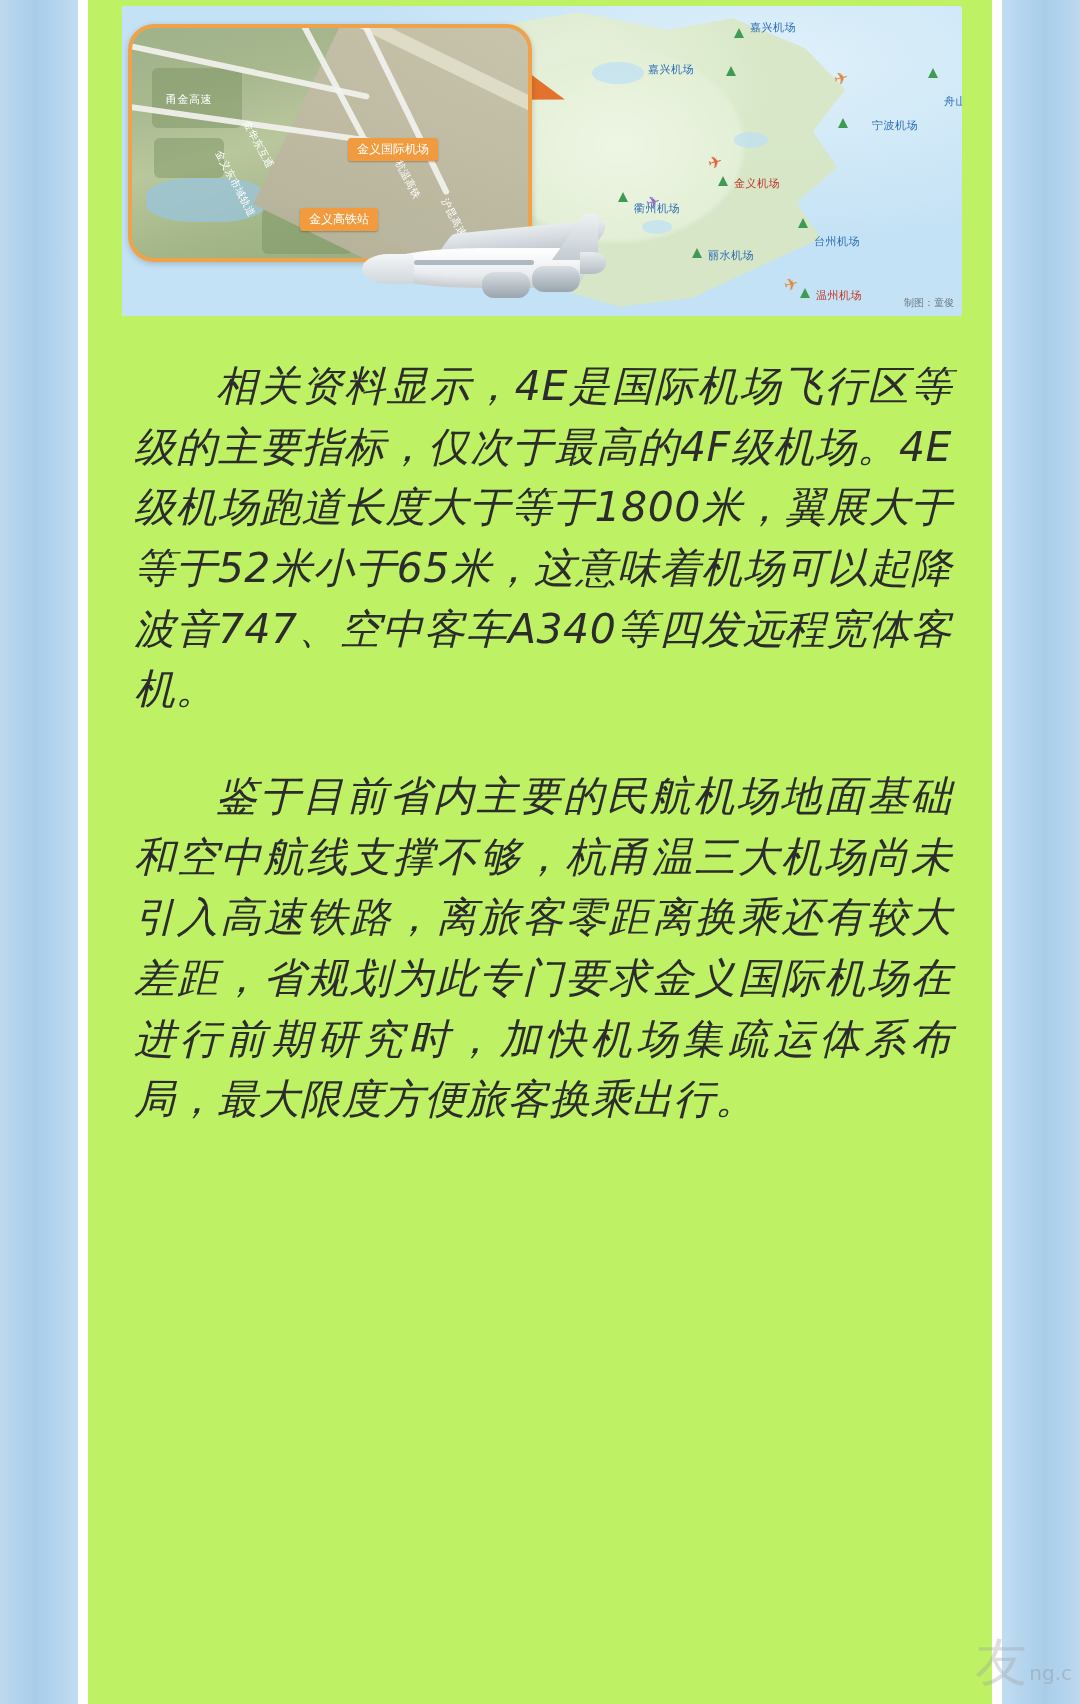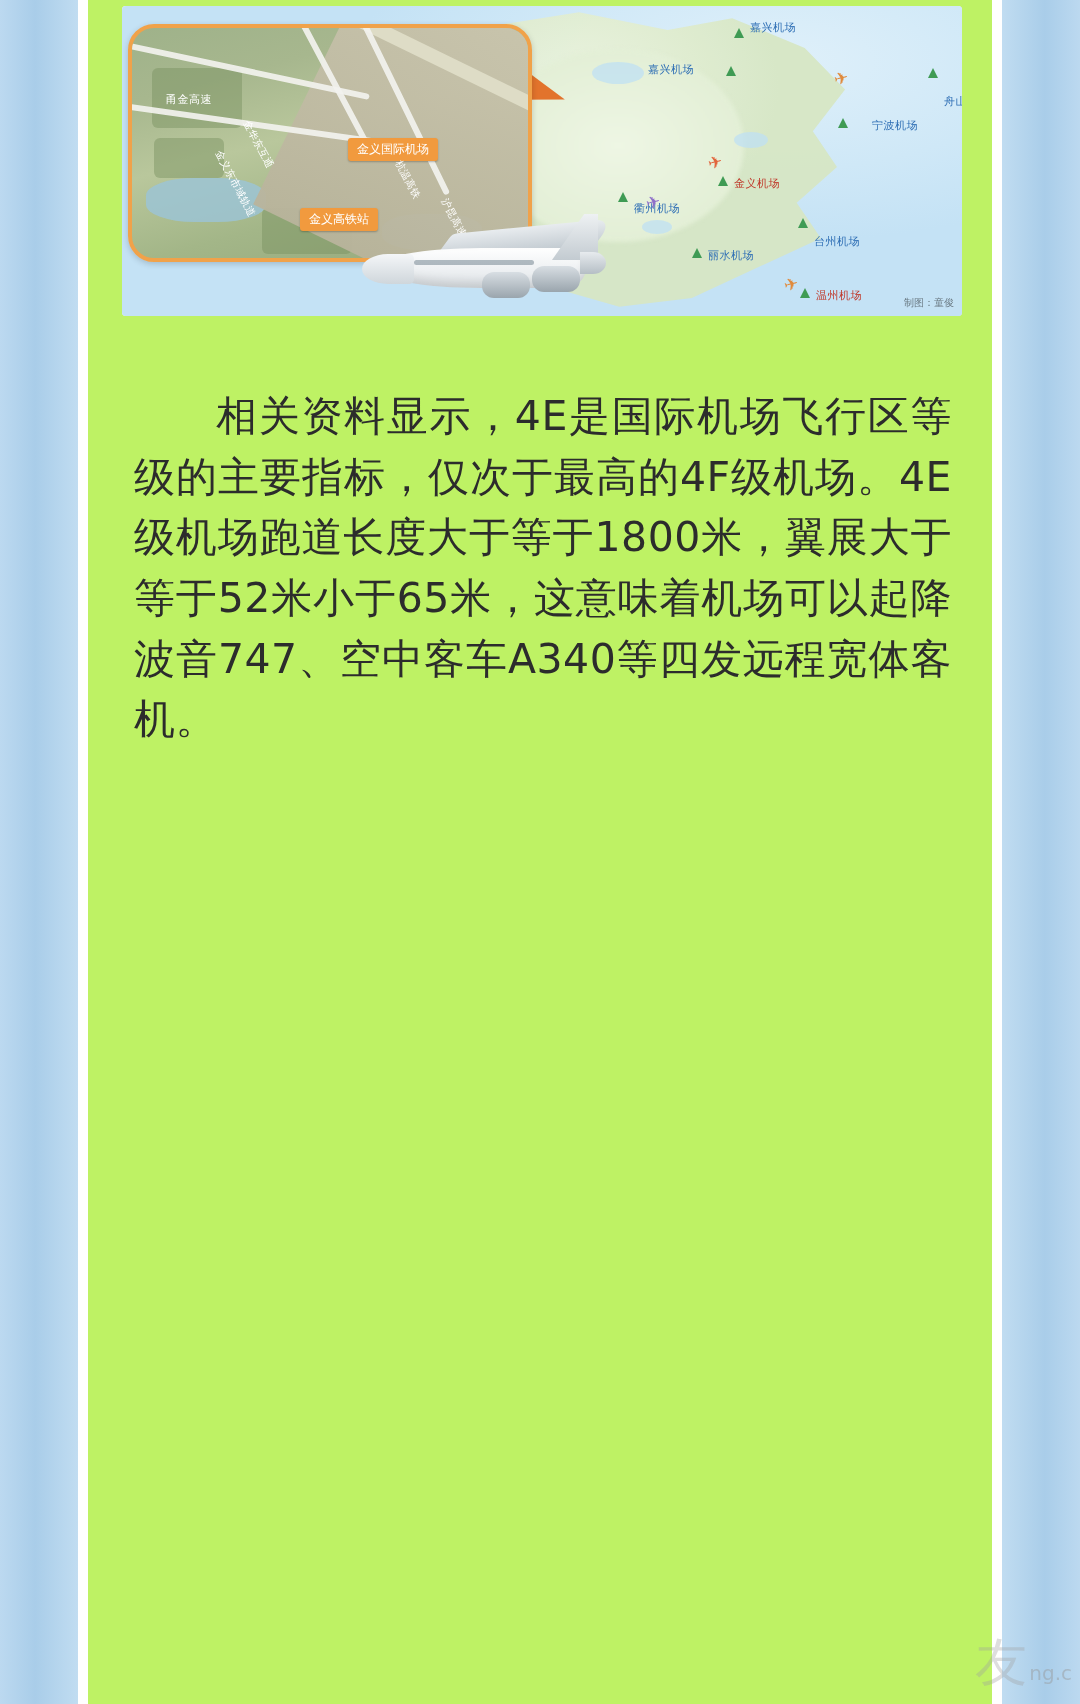--- a/index.html
+++ b/index.html
@@ -240,21 +240,22 @@
   .bp-tailcone {
     position: absolute;
     left: 226px; top: 42px;
     width: 26px; height: 22px;
     background: linear-gradient(#e7ebee, #b5bec5);
     border-radius: 0 60% 60% 0;
   }
 
   
   .article {
-    margin: 70px 40px 0 46px;
+    margin: 40px 40px 0 46px;
+    font-style: italic;
   }
   p.para {
     margin: 0 0 46px 0;
     font-size: 41px;
     line-height: 1.48;
     color: #2c2c2c;
     text-align: justify;
     text-indent: 2em;
     letter-spacing: 0.5px;
     font-family: "DejaVu Sans", "Liberation Sans", sans-serif;
@@ -371,20 +372,21 @@
         <div class="bp-win"></div>
         <div class="bp-tail"></div>
         <div class="bp-tailcone"></div>
         <div class="bp-eng e1"></div>
         <div class="bp-eng e2"></div>
       </div>
     </div>
 
     <div class="article">
       <p class="para">相关资料显示，4E是国际机场飞行区等级的主要指标，仅次于最高的4F级机场。4E级机场跑道长度大于等于1800米，翼展大于等于52米小于65米，这意味着机场可以起降波音747、空中客车A340等四发远程宽体客机。</p>
+      <p class="para last">鉴于目前省内主要的民航机场地面基础和空中航线支撑不够，杭甬温三大机场尚未引入高速铁路，离旅客零距离换乘还有较大差距，省规划为此专门要求金义国际机场在进行前期研究时，加快机场集疏运体系布局，最大限度方便旅客换乘出行。</p>
     </div>
 
   </div>
 
   <div class="watermark">
     <span>友</span><span class="sub">ng.c</span>
   </div>
 
 </div>
 

